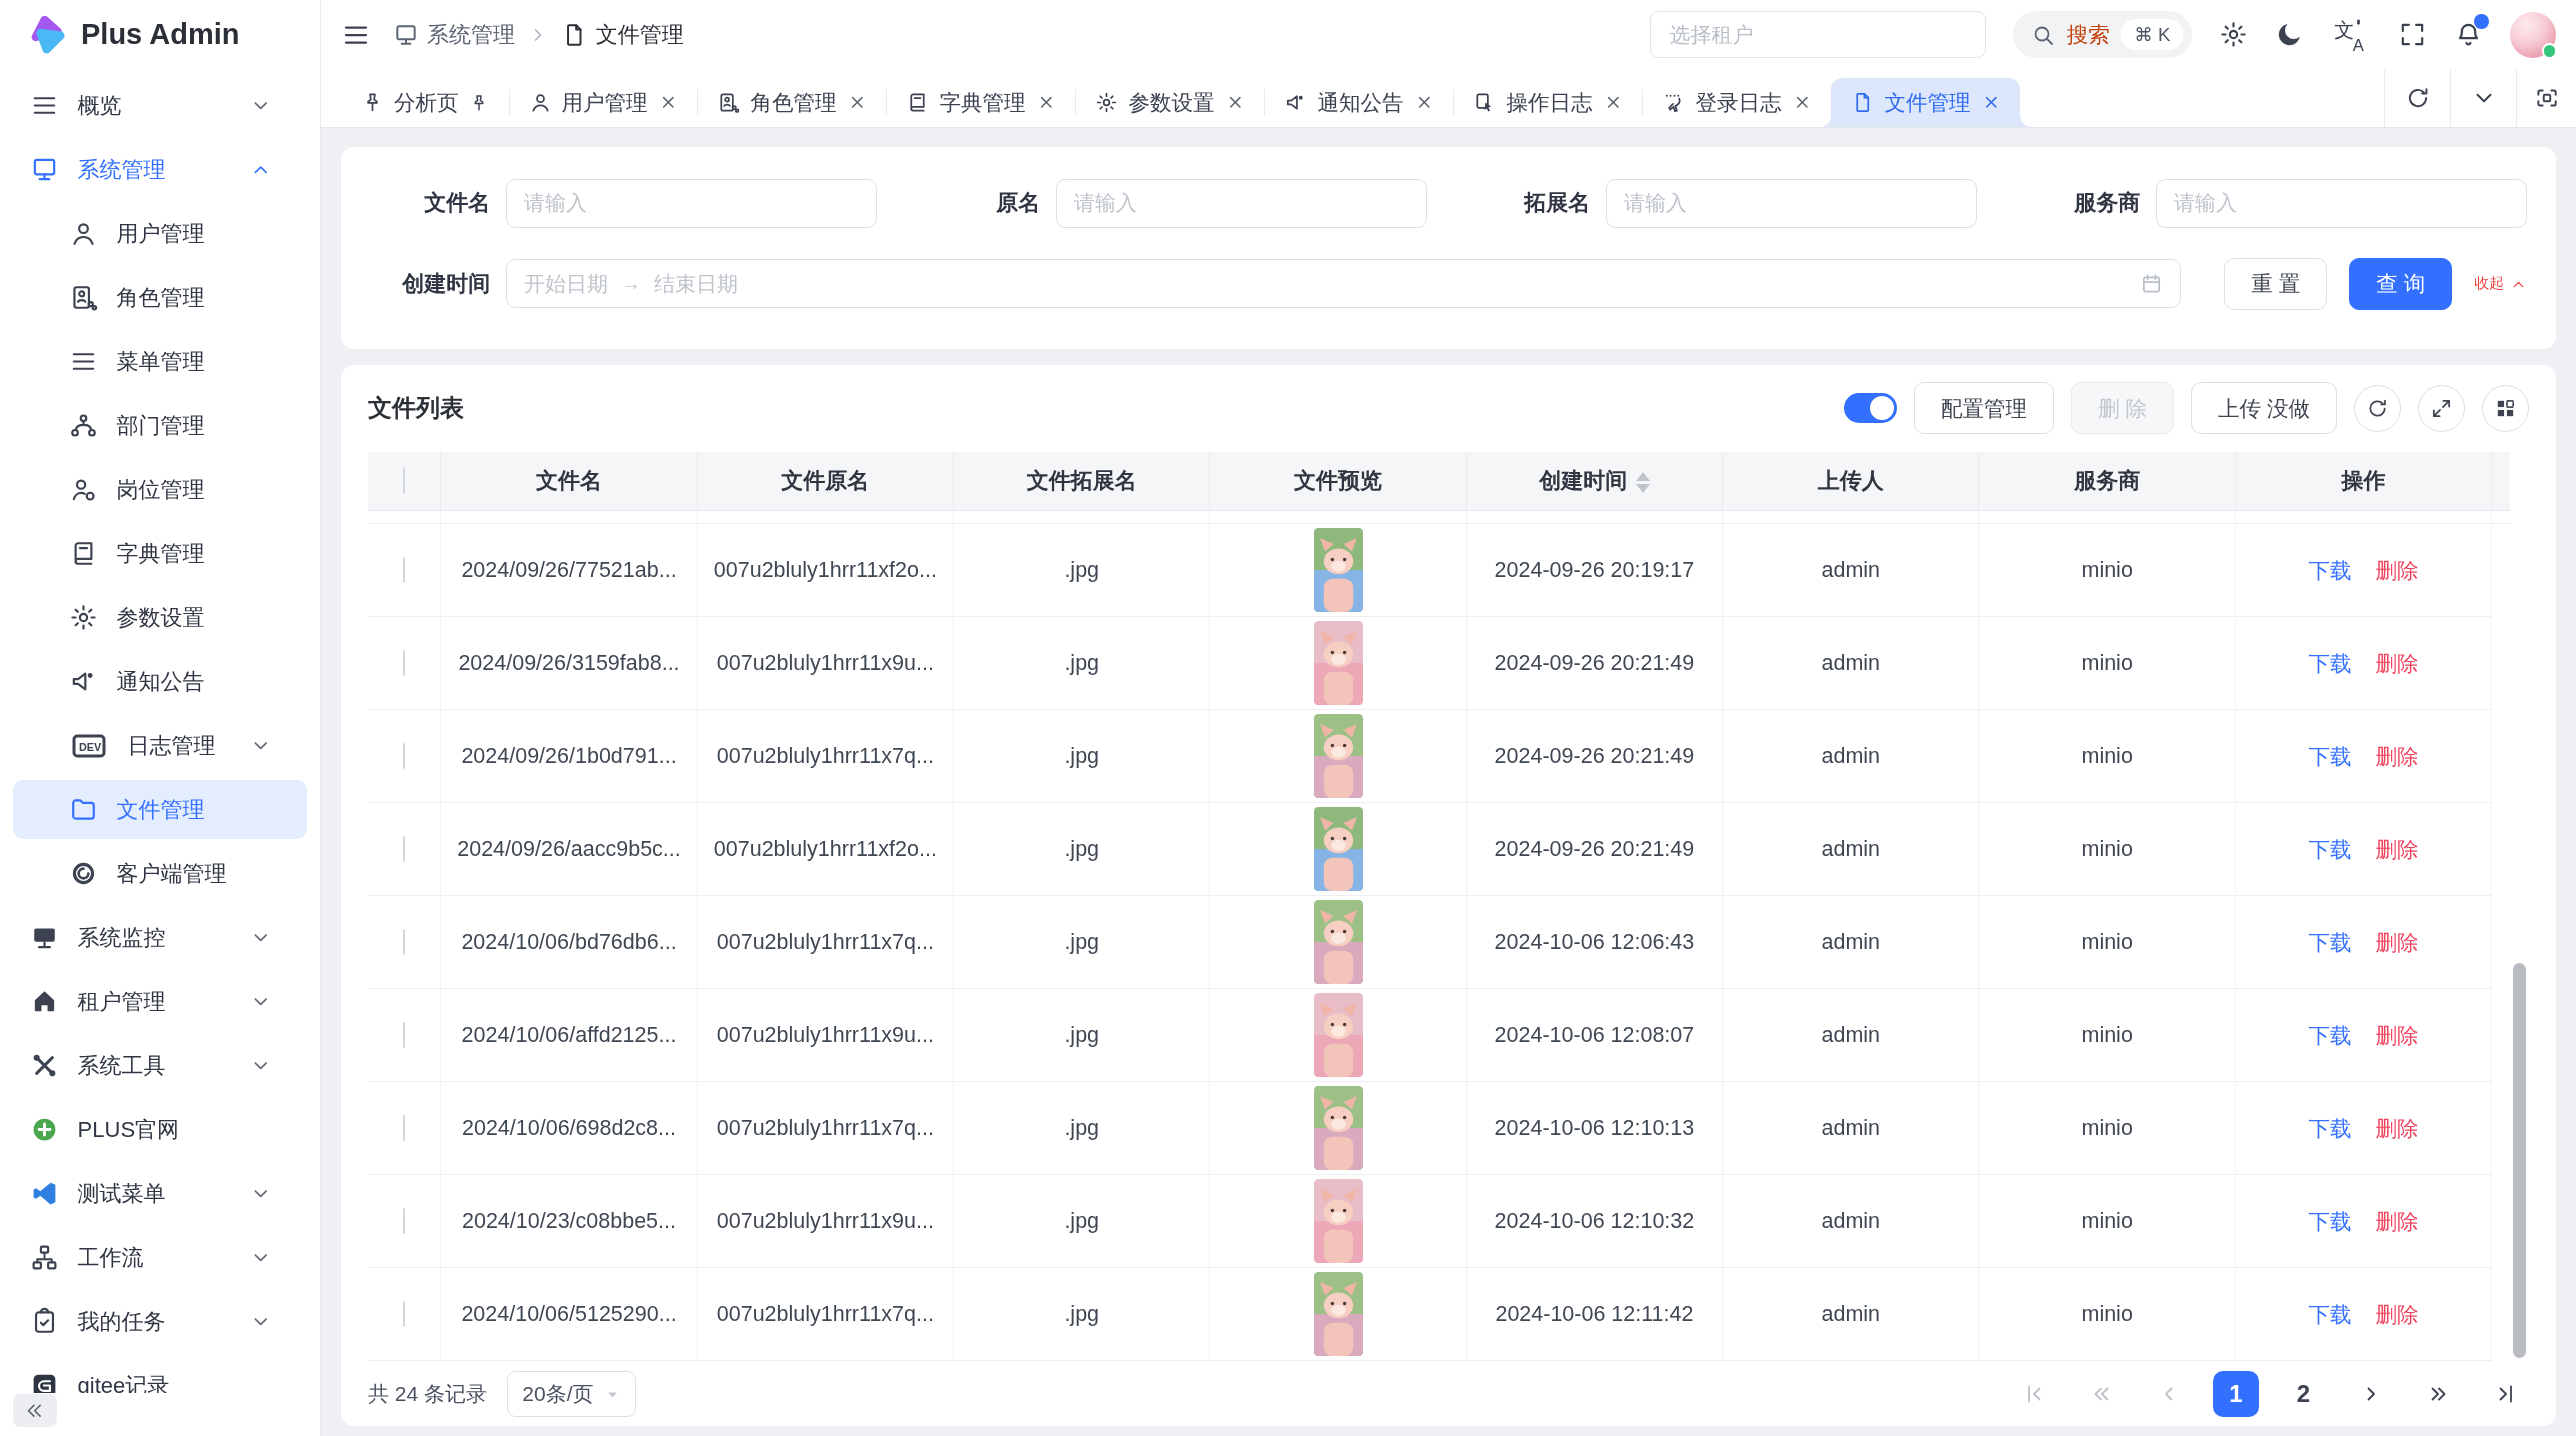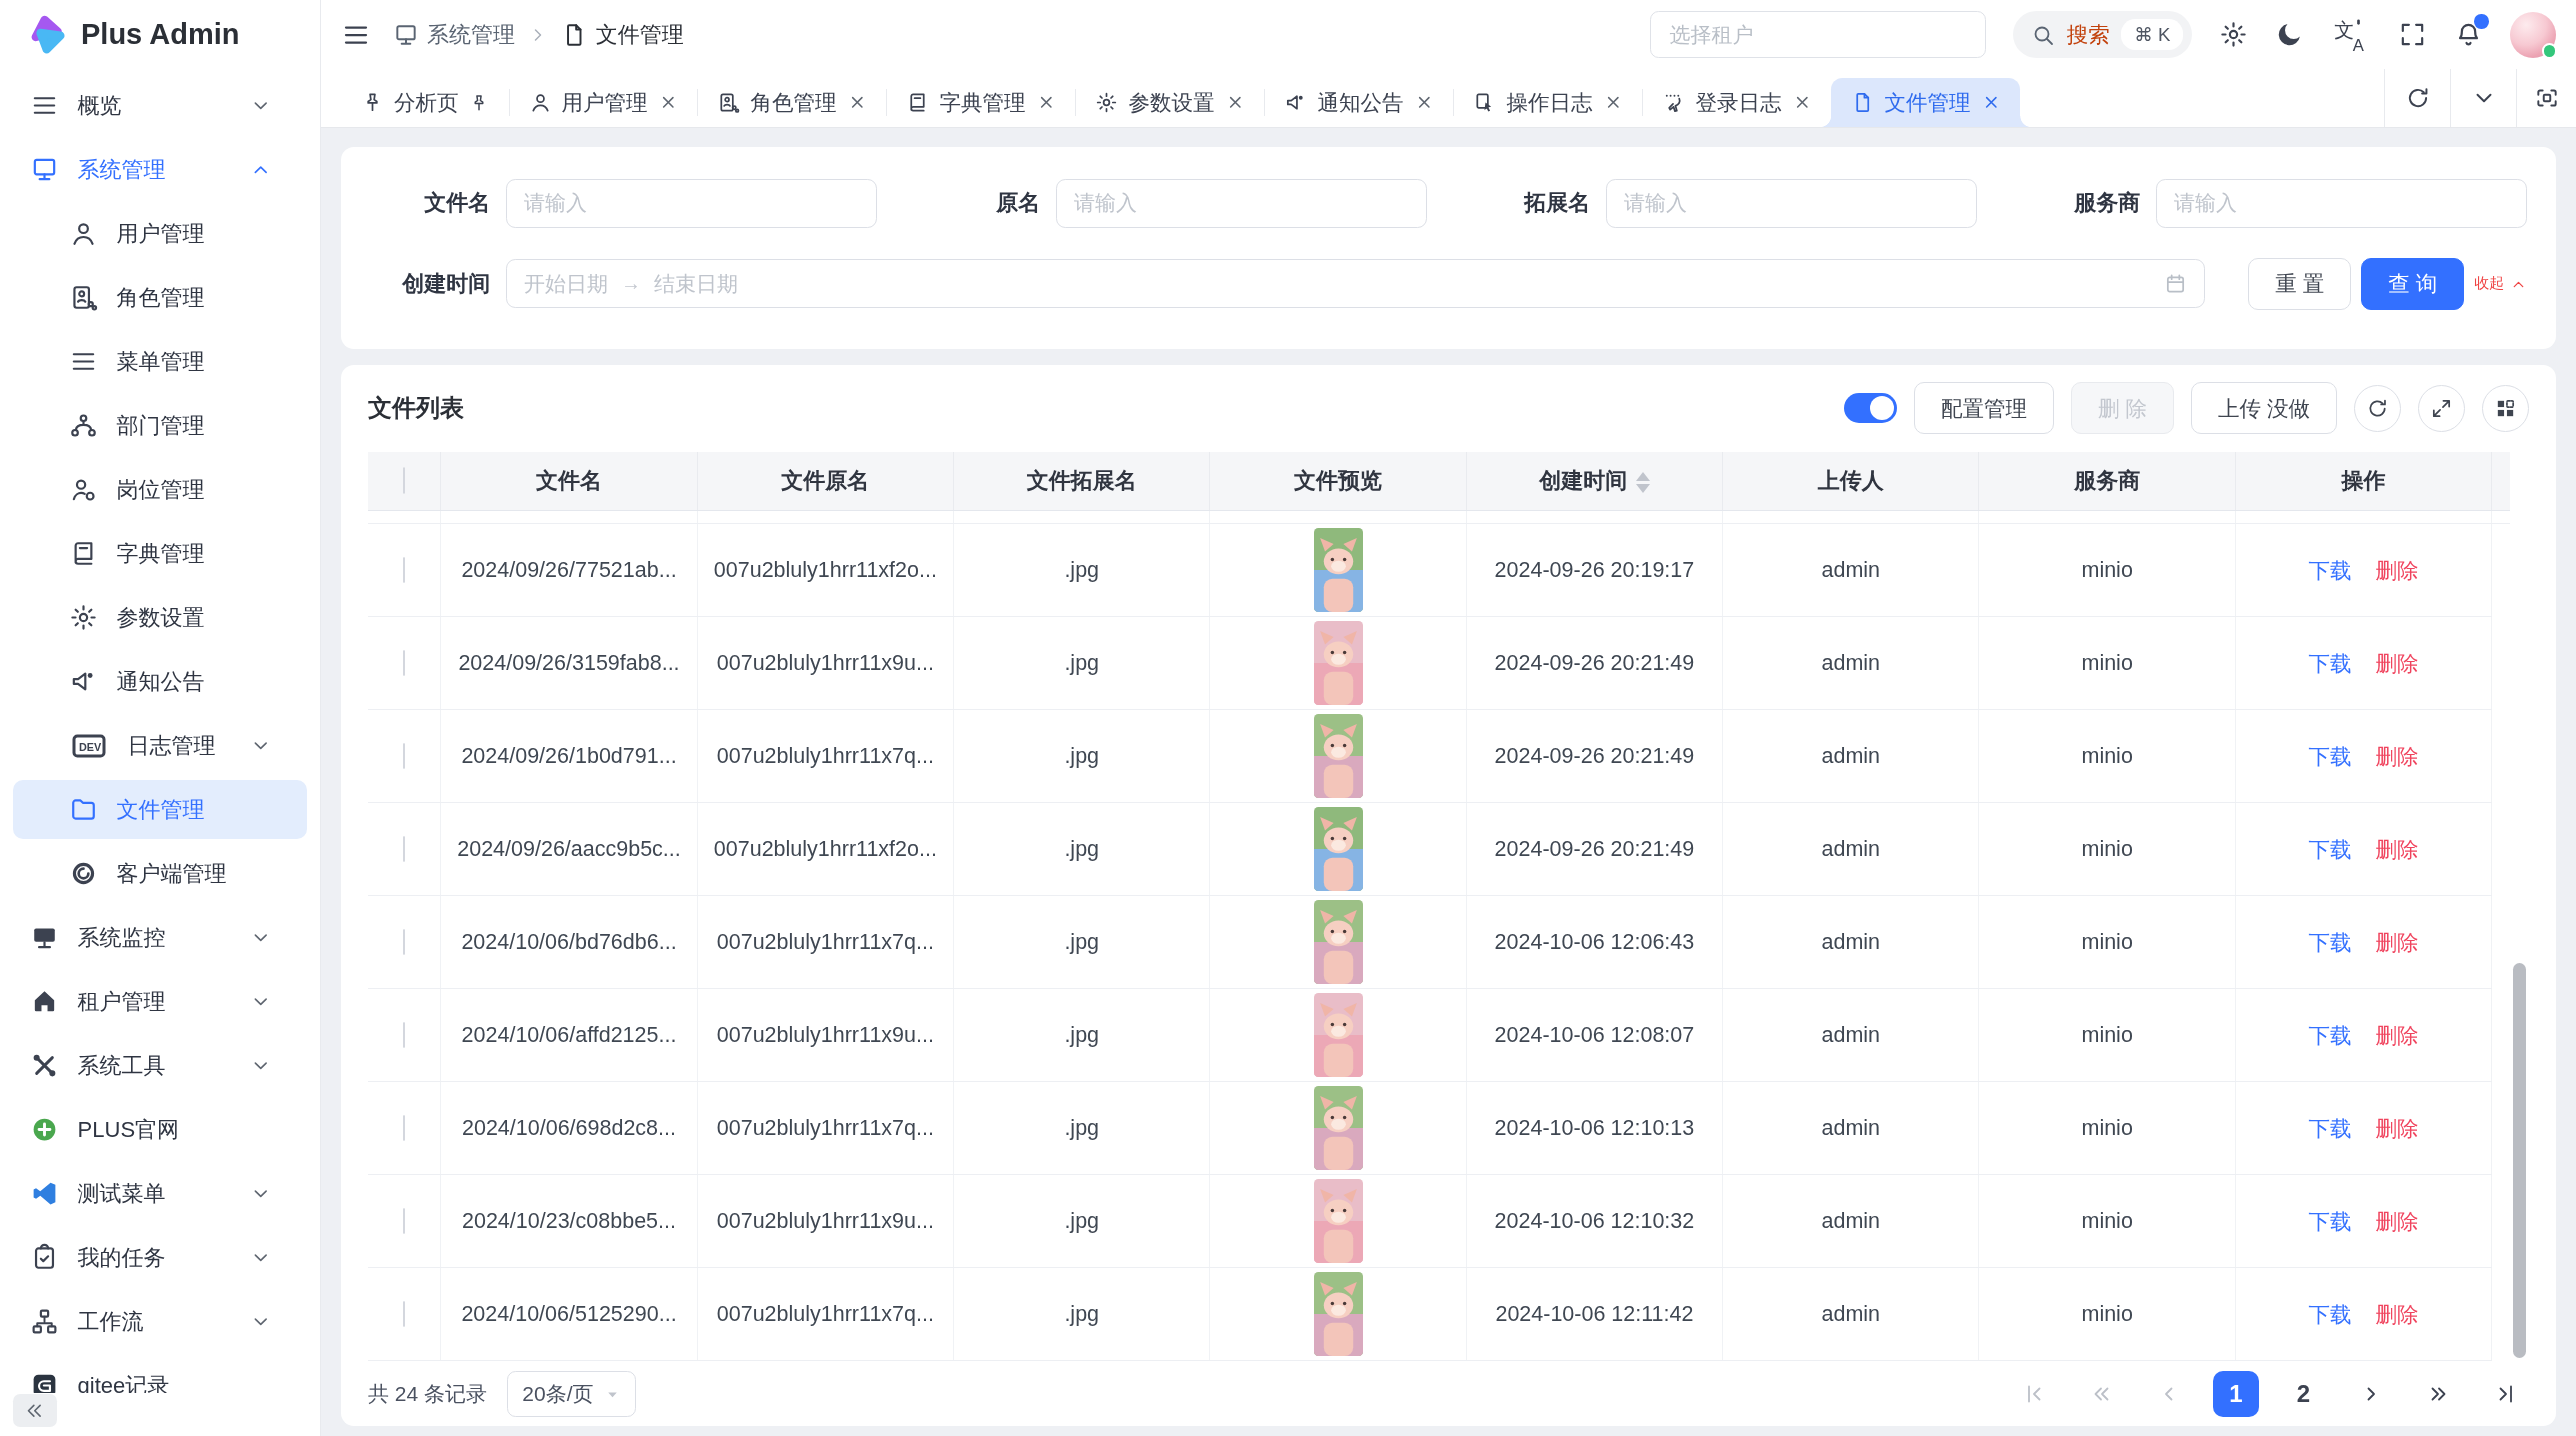--- a/index.html
+++ b/index.html
@@ -65,21 +65,21 @@
   .content{flex:1;padding:19.3px 20px 0;overflow:hidden}
   .card{background:#fff;border-radius:13px}
   .filter-card{height:202px;padding:31.5px 29px 0;margin-bottom:15.7px}
   .f-row{display:flex;align-items:center;margin-bottom:30px}
   .f-field{display:flex;align-items:center;flex:1;min-width:0;padding-right:43px}
   .f-label{width:136px;text-align:right;font-size:22px;color:#2f3542;font-weight:600;padding-right:15.7px;flex:none}
   .f-input{flex:1;height:49px;border:0.7px solid #dcdfe6;border-radius:9.3px;display:flex;align-items:center;padding:0 17px;font-size:21px;color:#bfc4cc;background:#fff;cursor:text}
   .f-date{gap:0}
   .f-date .sep{color:#c3c7cf;margin:0 13px;font-size:20px}
   .f-date .icon{margin-left:auto;font-size:23px;color:#b9bfc7}
-  .f-actions{margin-left:auto;display:flex;align-items:center;gap:10px}
+  .f-actions{margin-left:auto;display:flex;align-items:center;gap:22px}
   .btn{height:52px;padding:0 26px;border-radius:10px;border:0.7px solid #dcdfe6;background:#fff;font-size:21.5px;color:#3f4550;cursor:pointer;font-family:inherit}
   .btn.primary{background:#3370ff;border-color:#3370ff;color:#fff}
   .btn.disabled{background:#f6f7f9;border-color:#e8eaee;color:#c3c7cf;cursor:default}
   .link-collapse{display:flex;align-items:flex-end;gap:5.7px;font-size:15px;color:#ef4444;cursor:pointer}
 
   
   .table-card{height:1061px;display:flex;flex-direction:column}
   .t-toolbar{height:87px;display:flex;align-items:center;padding:0 27px;gap:17px;flex:none}
   .t-title{font-size:24px;font-weight:700;color:#2b2f36;margin-right:auto}
   .toggle{width:53px;height:30px;border-radius:15px;background:#3370ff;position:relative;cursor:pointer;flex:none}
@@ -325,42 +325,42 @@
         <span>测试菜单</span>
         <span class="icon chev">
           <svg viewBox="0 0 24 24" fill="none" stroke="currentColor" stroke-width="1.8" stroke-linecap="round" stroke-linejoin="round">
             <path d="M6 9l6 6 6-6"></path>
           </svg>
         </span>
       </div>
       <div class="m-item">
         <span class="icon">
           <svg viewBox="0 0 24 24" fill="none" stroke="currentColor" stroke-width="1.8" stroke-linecap="round" stroke-linejoin="round">
-            <rect x="5" y="4.5" width="14" height="16" rx="2"></rect>
-            <path d="M9 4.5a3 3 0 0 1 6 0"></path>
-            <path d="M9 13l2 2 4-4"></path>
-          </svg>
-        </span>
-        <span>我的任务</span>
-        <span class="icon chev">
-          <svg viewBox="0 0 24 24" fill="none" stroke="currentColor" stroke-width="1.8" stroke-linecap="round" stroke-linejoin="round">
-            <path d="M6 9l6 6 6-6"></path>
-          </svg>
-        </span>
-      </div>
-      <div class="m-item">
-        <span class="icon">
-          <svg viewBox="0 0 24 24" fill="none" stroke="currentColor" stroke-width="1.8" stroke-linecap="round" stroke-linejoin="round">
             <rect x="9" y="3" width="6" height="5" rx="1"></rect>
             <rect x="3" y="16" width="6" height="5" rx="1"></rect>
             <rect x="15" y="16" width="6" height="5" rx="1"></rect>
             <path d="M12 8v4M6 16v-2.5h12V16M6 13.5h12" stroke-width="1.6"></path>
           </svg>
         </span>
         <span>工作流</span>
+        <span class="icon chev">
+          <svg viewBox="0 0 24 24" fill="none" stroke="currentColor" stroke-width="1.8" stroke-linecap="round" stroke-linejoin="round">
+            <path d="M6 9l6 6 6-6"></path>
+          </svg>
+        </span>
+      </div>
+      <div class="m-item">
+        <span class="icon">
+          <svg viewBox="0 0 24 24" fill="none" stroke="currentColor" stroke-width="1.8" stroke-linecap="round" stroke-linejoin="round">
+            <rect x="5" y="4.5" width="14" height="16" rx="2"></rect>
+            <path d="M9 4.5a3 3 0 0 1 6 0"></path>
+            <path d="M9 13l2 2 4-4"></path>
+          </svg>
+        </span>
+        <span>我的任务</span>
         <span class="icon chev">
           <svg viewBox="0 0 24 24" fill="none" stroke="currentColor" stroke-width="1.8" stroke-linecap="round" stroke-linejoin="round">
             <path d="M6 9l6 6 6-6"></path>
           </svg>
         </span>
       </div>
       <div class="m-item">
         <span class="icon">
           <svg viewBox="0 0 24 24" fill="none" stroke="currentColor" stroke-width="1.8" stroke-linecap="round" stroke-linejoin="round">
             <rect x="3" y="3" width="18" height="18" rx="4" fill="#2b3440" stroke="none"></rect>

